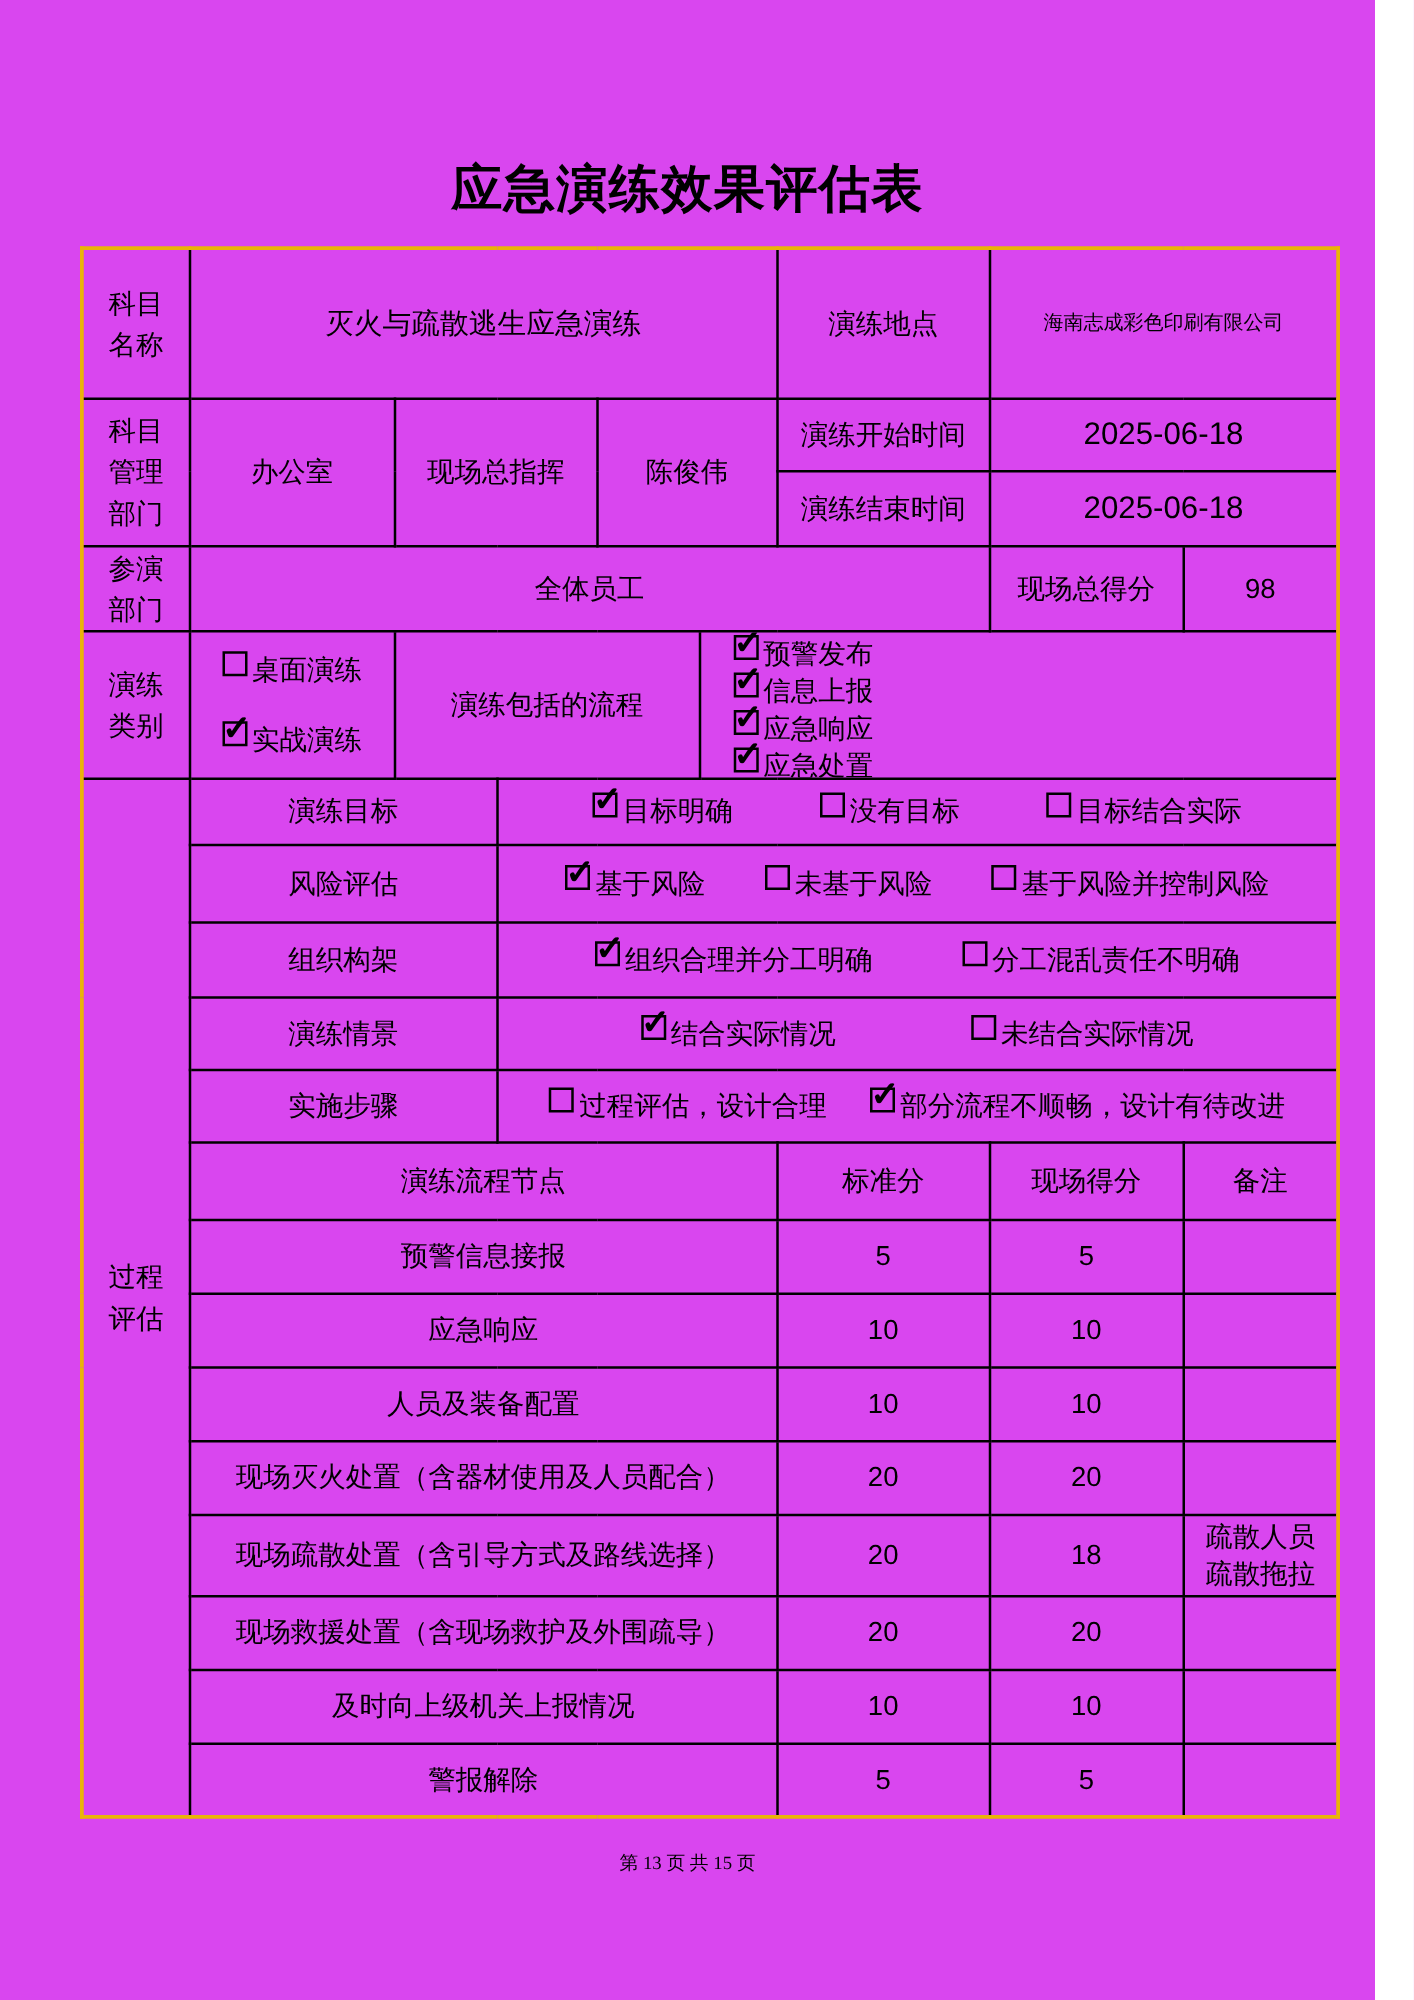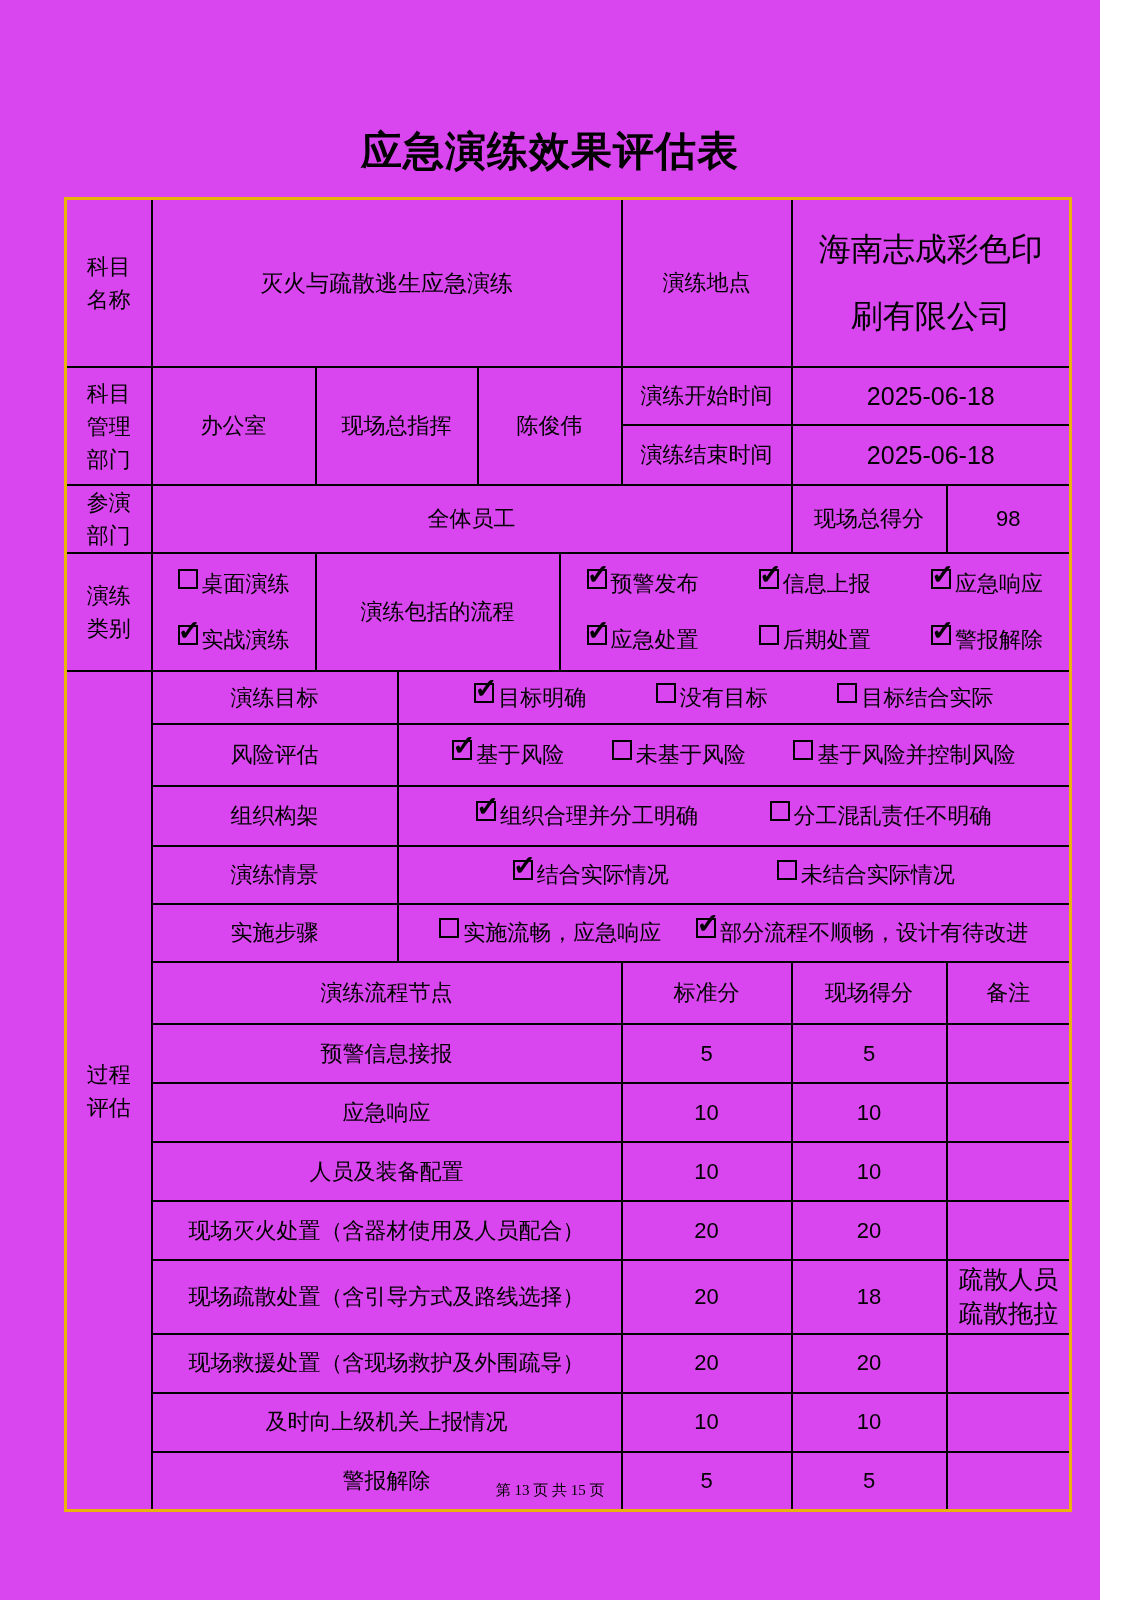--- a/index.html
+++ b/index.html
@@ -19,33 +19,33 @@
     border:2px solid #000; box-sizing:border-box;
     text-align:center; vertical-align:middle;
     font-size:22px; padding:2px 6px; overflow:hidden;
   }
   tr.h120 td{ height:120px; } tr.h118 td{ height:118px; }
   tr.h58 td{ height:58px; }  tr.h60 td{ height:60px; }
   tr.h62 td{ height:62px; }  tr.h53 td{ height:53px; }
   tr.h59 td{ height:59px; }
   .vlabel { padding:0 14px; line-height:1.5; font-size:22px; }
   .subject-name { font-size:23px;font-family:Liberation Serif, serif; }
-  .company { font-size:32px; line-height:2.1; padding:16px 18px; }
+  .company { font-size:16px; line-height:2.1; padding:16px 18px; }
   .datecell { font-size:25px; }
   .stack { display:flex; flex-direction:column; justify-content:space-around; height:112px; }
   .opts { display:flex; justify-content:space-evenly; align-items:center; width:100%; }
-  .procrow { display:flex; justify-content:space-between; padding:0 20px; }
+  .procrow { display:flex; justify-content:space-between; padding:0 20px;flex-direction:column; }
   .cb { display:inline-flex; align-items:flex-start; white-space:nowrap; font-size:22px; }
   .cbox { width:16px; height:16px; border:2px solid #000; position:relative; margin-right:4px; flex:none; }
   .cb.checked .cbox::after {
     content:"✓"; position:absolute; left:-2px; top:-13px;
     font-size:28px; font-weight:bold; color:#000;
   }
   .centered-cb { justify-content:center; display:flex; }
-  .note-cell { font-size:25px; line-height:1.35; padding:2px 10px; }
+  .note-cell { font-size:22px; line-height:1.35; padding:2px 10px; }
   .page-footer {
     position:absolute; top:1481px; left:0; width:100%; text-align:center;
     font-family:"Liberation Serif", serif; font-size:15px;
   }
 </style>
 </head>
 <body>
 
 <div class="page">
 
@@ -213,21 +213,21 @@
               </span>
         </div>
       </td>
     </tr>
     <tr class="h58">
       <td colspan="2">实施步骤</td>
       <td colspan="6">
         <div class="opts">
           <span class="cb">
                 <span class="cbox"></span>
-                <span>实施流畅，应急响应</span>
+                <span>过程评估，设计合理</span>
               </span>
           <span class="cb checked">
                 <span class="cbox"></span>
                 <span>部分流程不顺畅，设计有待改进</span>
               </span>
         </div>
       </td>
     </tr>
 
     <tr class="h62">

